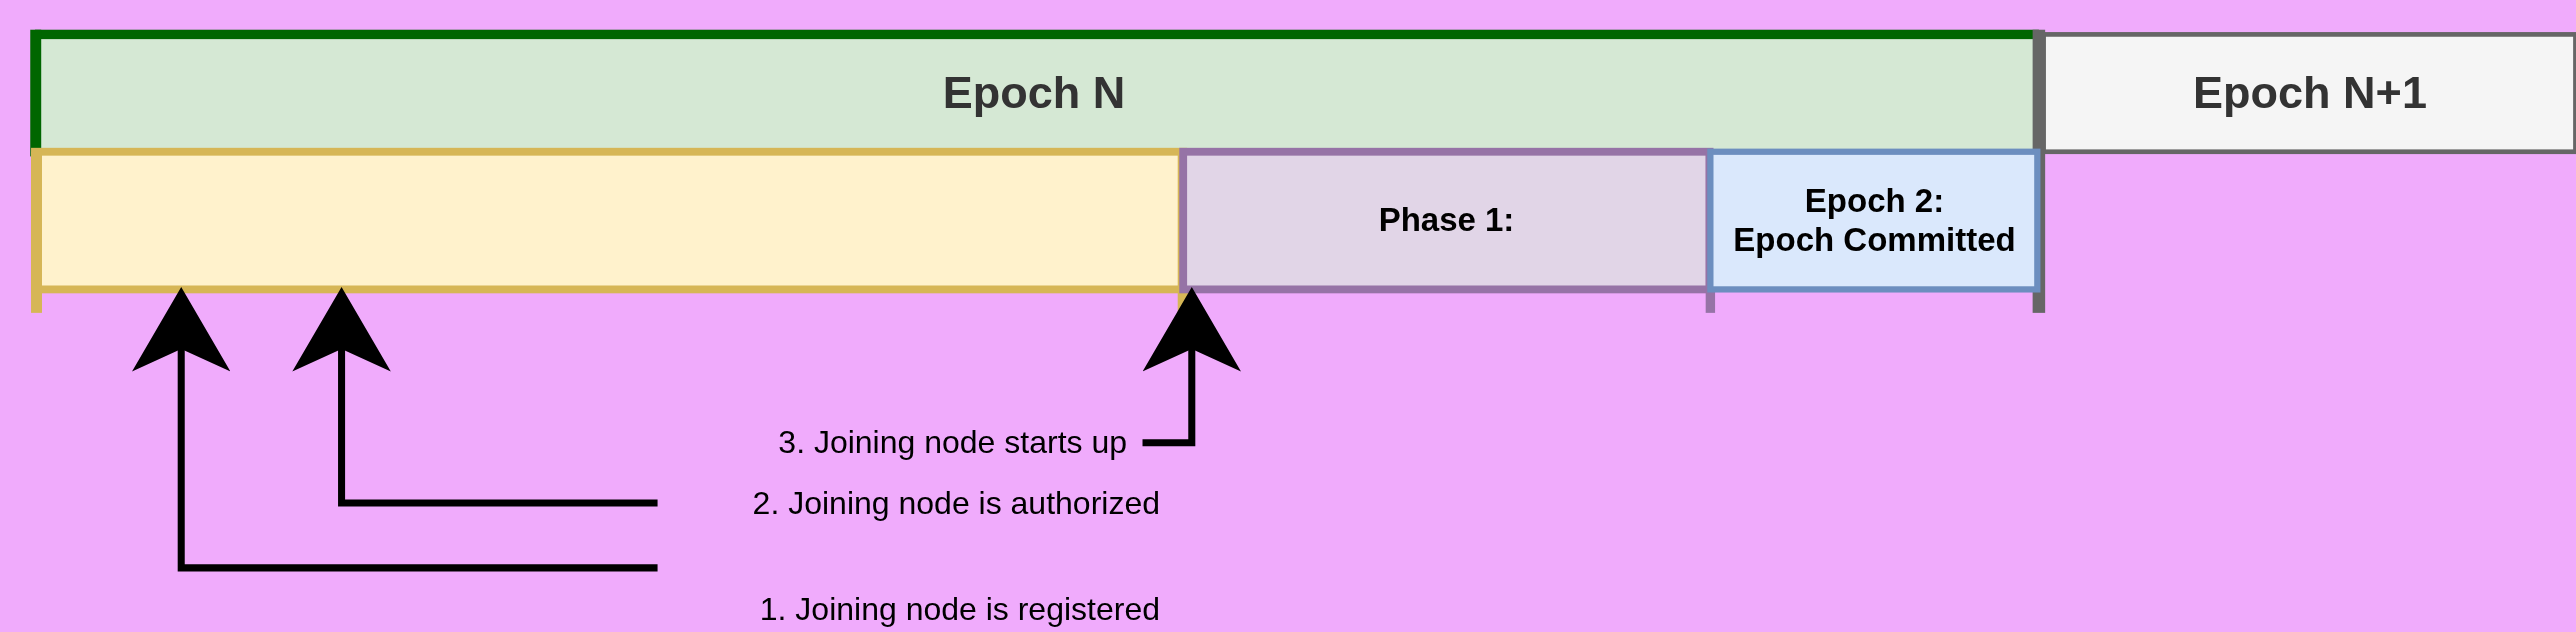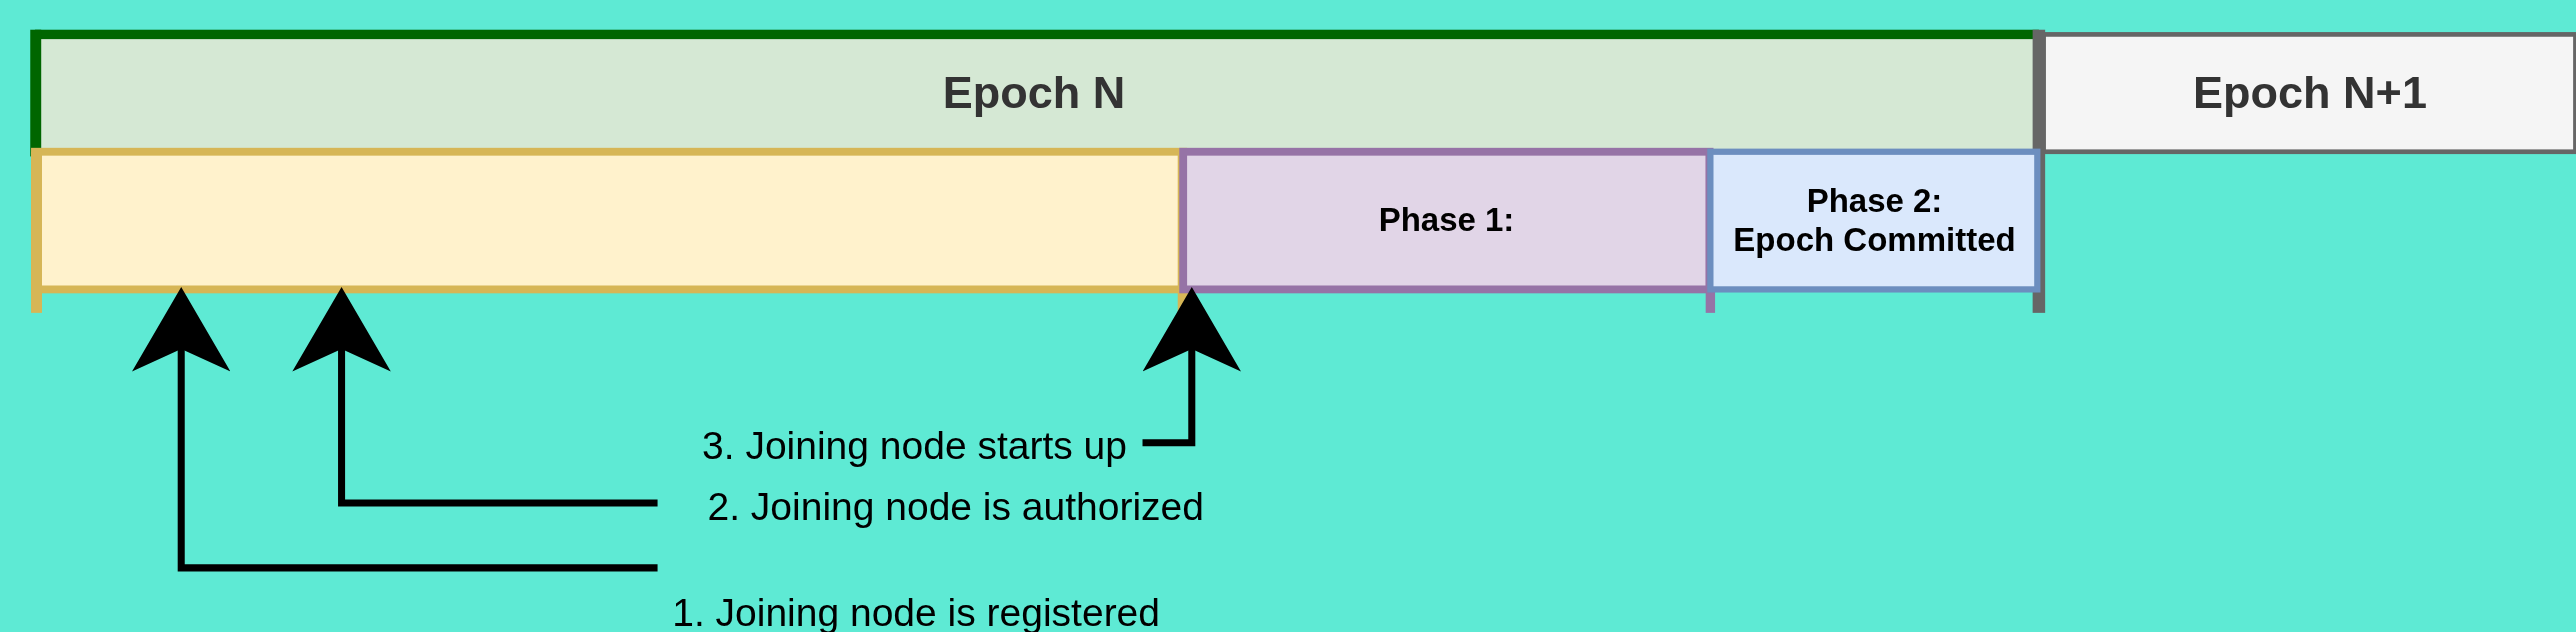--- a/index.html
+++ b/index.html
@@ -10,21 +10,21 @@
   body {
     font-family: "Liberation Sans", sans-serif;
     width: 2576px;
     height: 632px;
     overflow: hidden;
   }
   #stage {
     position: relative;
     width: 2576px;
     height: 632px;
-    background: #5eead4;
+    background: #f0abfc;
   }
   svg.layer {
     position: absolute;
     left: 0;
     top: 0;
     width: 2576px;
     height: 632px;
     overflow: visible;
   }
   .boxlabel {
@@ -42,21 +42,21 @@
     font-weight: bold;
     color: #333333;
   }
   .phase-label {
     font-size: 33px;
     font-weight: bold;
     color: #000000;
   }
   .annot {
     position: absolute;
-    font-size: 39px;
+    font-size: 32px;
     font-weight: normal;
     color: #000000;
     white-space: nowrap;
     text-align: right;
   }
 </style>
 </head>
 <body>
 
 <div id="stage">
@@ -102,29 +102,29 @@
   <div class="boxlabel epoch-label" style="left:2044px; top:34px; width:532px; height:117px;align-items:center;">
     <span>Epoch N+1</span>
   </div>
 
 
   <div class="boxlabel phase-label" style="left:1183px; top:153px; width:527px; height:135px; flex-direction:column;">
     <span>Phase 1:</span>
   </div>
 
   <div class="boxlabel phase-label" style="left:1711px; top:153px; width:327px; height:135px; flex-direction:column;">
-    <span>Phase 2:</span>
+    <span>Epoch 2:</span>
     <span>Epoch Committed</span>
   </div>
 
   <div class="annot" style="left:0px; top:424px; width:1127px;">
     <span>3. Joining node starts up</span>
   </div>
 
-  <div class="annot" style="left:0px; top:485px; width:1160px;padding-left:44px;">
+  <div class="annot" style="left:0px; top:485px; width:1160px;">
     <span>2. Joining node is authorized</span>
   </div>
 
   <div class="annot" style="left:0px; top:551px; width:1160px;margin-top:40px;">
     <span>1. Joining node is registered</span>
   </div>
 
 </div>
 
 

